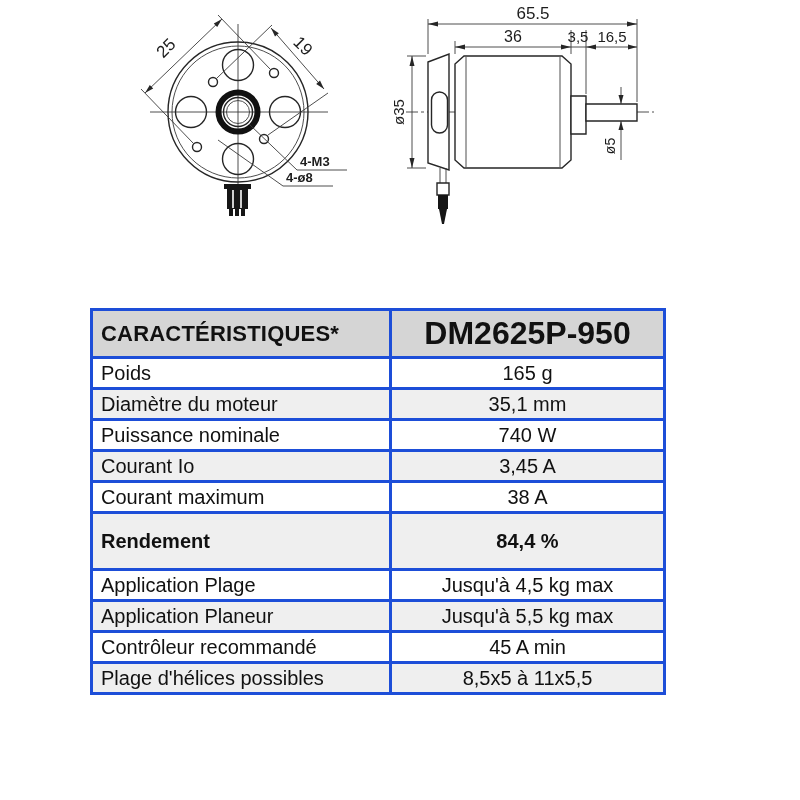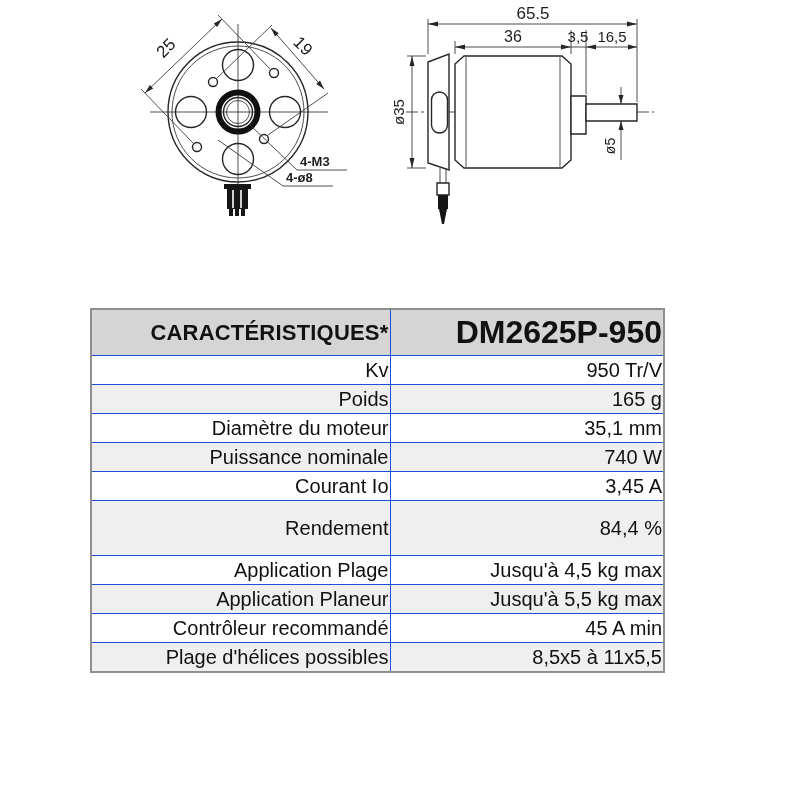--- a/index.html
+++ b/index.html
@@ -19,32 +19,32 @@
   svg .dimtext { font-family:"Liberation Sans", sans-serif; fill:#1d1d1d; }
   svg .blk { fill:#161616; stroke:none; }
 
   table.spec {
     position:absolute; left:90px; top:308px;
     width:573px; border-collapse:collapse; table-layout:fixed;
     border:2px solid #8f8f8f;
     font-family:"Liberation Sans", sans-serif;
     color:#111;
   }
-  table.spec th, table.spec td { border:1px solid #1d4ed8; overflow:hidden; white-space:nowrap;text-align:right; }
+  table.spec th, table.spec td { border:3px solid #1d4ed8; overflow:hidden; white-space:nowrap; }
   table.spec th {
     height:43px; background:#d5d5d5; font-weight:bold; vertical-align:middle;
   }
   th.hcol1 { text-align:left; padding-left:8px; font-size:22px; letter-spacing:0.2px; }
   th.hcol2 { text-align:center; font-size:32px; }
   table.spec td { height:26px; font-size:20px; vertical-align:middle; }
   td.label { text-align:left; padding-left:8px; }
   td.value { text-align:center; }
   tbody tr:nth-child(even) { background:#efefef; }
   tbody tr:nth-child(odd)  { background:#ffffff; }
-  tbody tr.tall td { height:38px; vertical-align:bottom; padding-bottom:15px; }
+  tbody tr.tall td { height:38px; vertical-align:bottom; padding-bottom:15px;font-weight:bold; }
 </style>
 </head>
 <body>
 
 <div class="canvas">
 
   <svg class="drawing" width="800" height="300" viewBox="0 0 800 300">
 
     <g>
 
@@ -179,38 +179,38 @@
         <col style="width:274px">
       </colgroup>
     <thead>
       <tr>
         <th class="hcol1">CARACTÉRISTIQUES*</th>
         <th class="hcol2">DM2625P-950</th>
       </tr>
     </thead>
     <tbody>
         <tr>
-          <td class="label">Kv</td>
-          <td class="value">950 Tr/V</td>
-        </tr>
-        <tr>
           <td class="label">Poids</td>
           <td class="value">165 g</td>
         </tr>
         <tr>
           <td class="label">Diamètre du moteur</td>
           <td class="value">35,1 mm</td>
         </tr>
         <tr>
           <td class="label">Puissance nominale</td>
           <td class="value">740 W</td>
         </tr>
         <tr>
           <td class="label">Courant Io</td>
           <td class="value">3,45 A</td>
+        </tr>
+        <tr>
+          <td class="label">Courant maximum</td>
+          <td class="value">38 A</td>
         </tr>
         <tr class="tall">
           <td class="label">Rendement</td>
           <td class="value">84,4 %</td>
         </tr>
         <tr>
           <td class="label">Application Plage</td>
           <td class="value">Jusqu'à 4,5 kg max</td>
         </tr>
         <tr>

